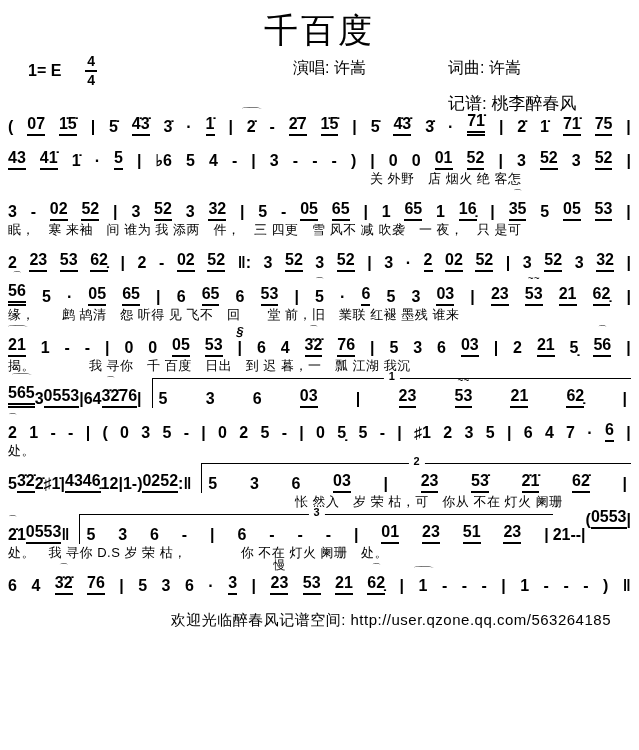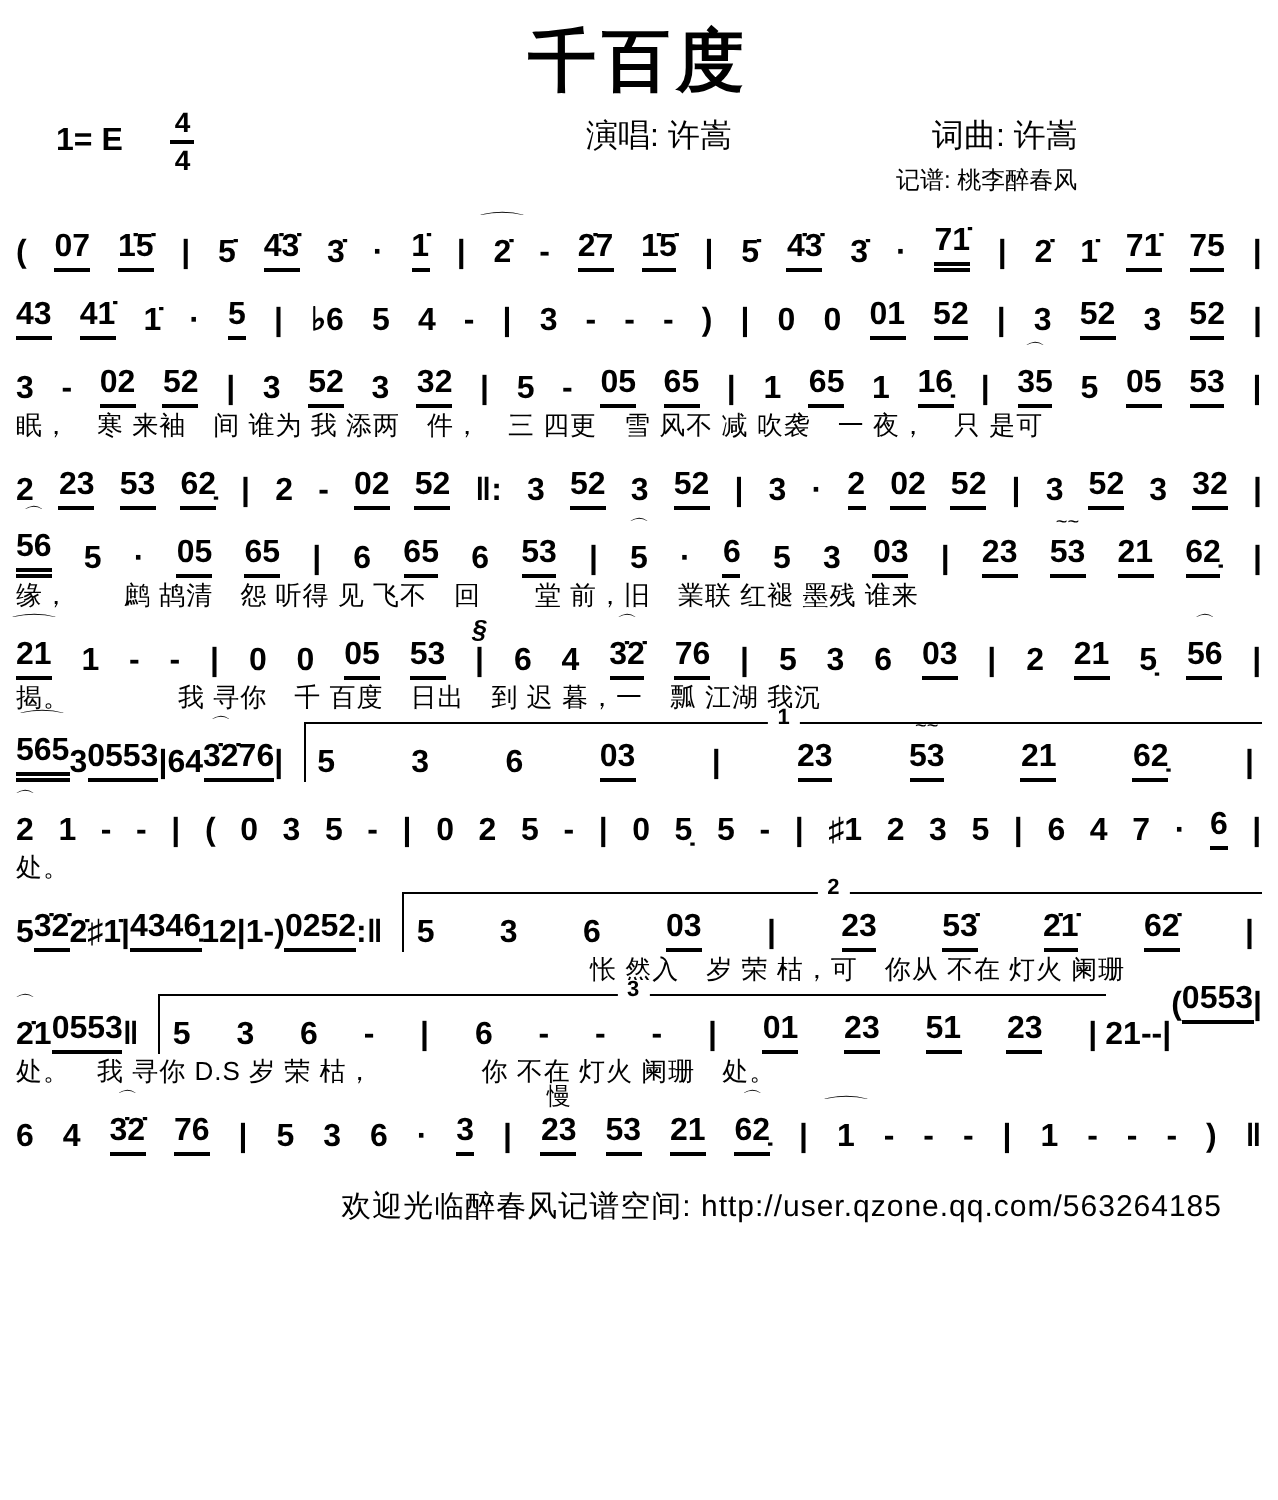--- a/index.html
+++ b/index.html
@@ -2,31 +2,31 @@
 <html><head>
 <meta charset="utf-8">
 <style>
   html,body{margin:0;padding:0;background:#fff;}
   body{width:639px;height:750px;overflow:hidden;color:#000;
        font-family:"Liberation Sans",sans-serif;}
   .page{position:relative;width:639px;height:750px;background:#ffffff;}
 
   
   .header{position:relative;height:98px;}
-  .title{text-align:center;font-size:34px;font-weight:700;letter-spacing:3px;
+  .title{text-align:center;font-size:34px;font-weight:400;letter-spacing:3px;
          font-family:"DejaVu Serif",serif;padding-top:8px;}
   .keysig{position:absolute;left:28px;top:54px;font-weight:bold;font-size:16px;
           display:flex;align-items:center;gap:24px;}
   .meter{display:inline-flex;flex-direction:column;text-align:center;
          font-size:14px;line-height:1.05;font-weight:bold;}
   .meter .mtop{border-bottom:2px solid #000;padding:0 2px 1px;}
   .meter .mbot{padding-top:1px;}
   .perf{position:absolute;left:0;right:0;top:58px;text-align:center;font-size:16px;padding-left:20px;}
-  .comp{position:absolute;left:466px;top:58px;font-size:16px;}
-  .trans{position:absolute;left:448px;top:82px;font-size:12px;}
+  .comp{position:absolute;left:448px;top:58px;font-size:16px;}
+  .trans{position:absolute;left:448px;top:92px;font-size:17px;}
 
   
   .score{padding-top:4px;}
   .system{margin-bottom:2px;}
   .notes{display:flex;justify-content:space-between;align-items:flex-end;
          padding:0 8px;margin-top:10px;height:24px;}
   .tok{position:relative;font-weight:bold;font-size:16px;line-height:1.05;
        white-space:pre;}
   .u1{border-bottom:2px solid #000;padding-bottom:1px;}
   .u2{border-bottom:5px double #000;padding-bottom:1px;}
@@ -124,20 +124,21 @@
           <span class="tok">0</span>
           <span class="tok u1">01</span>
           <span class="tok u1">52</span>
           <span class="tok">|</span>
           <span class="tok">3</span>
           <span class="tok u1">52</span>
           <span class="tok">3</span>
           <span class="tok u1">52</span>
           <span class="tok">|</span>
         </div>
+      <div class="lyr pad370">关 外野　店 烟火 绝 客怎</div>
     </div>
     <div class="system">
       <div class="notes">
           <span class="tok">3</span>
           <span class="tok">-</span>
           <span class="tok u1">02</span>
           <span class="tok u1">52</span>
           <span class="tok">|</span>
           <span class="tok">3</span>
           <span class="tok u1">52</span>

